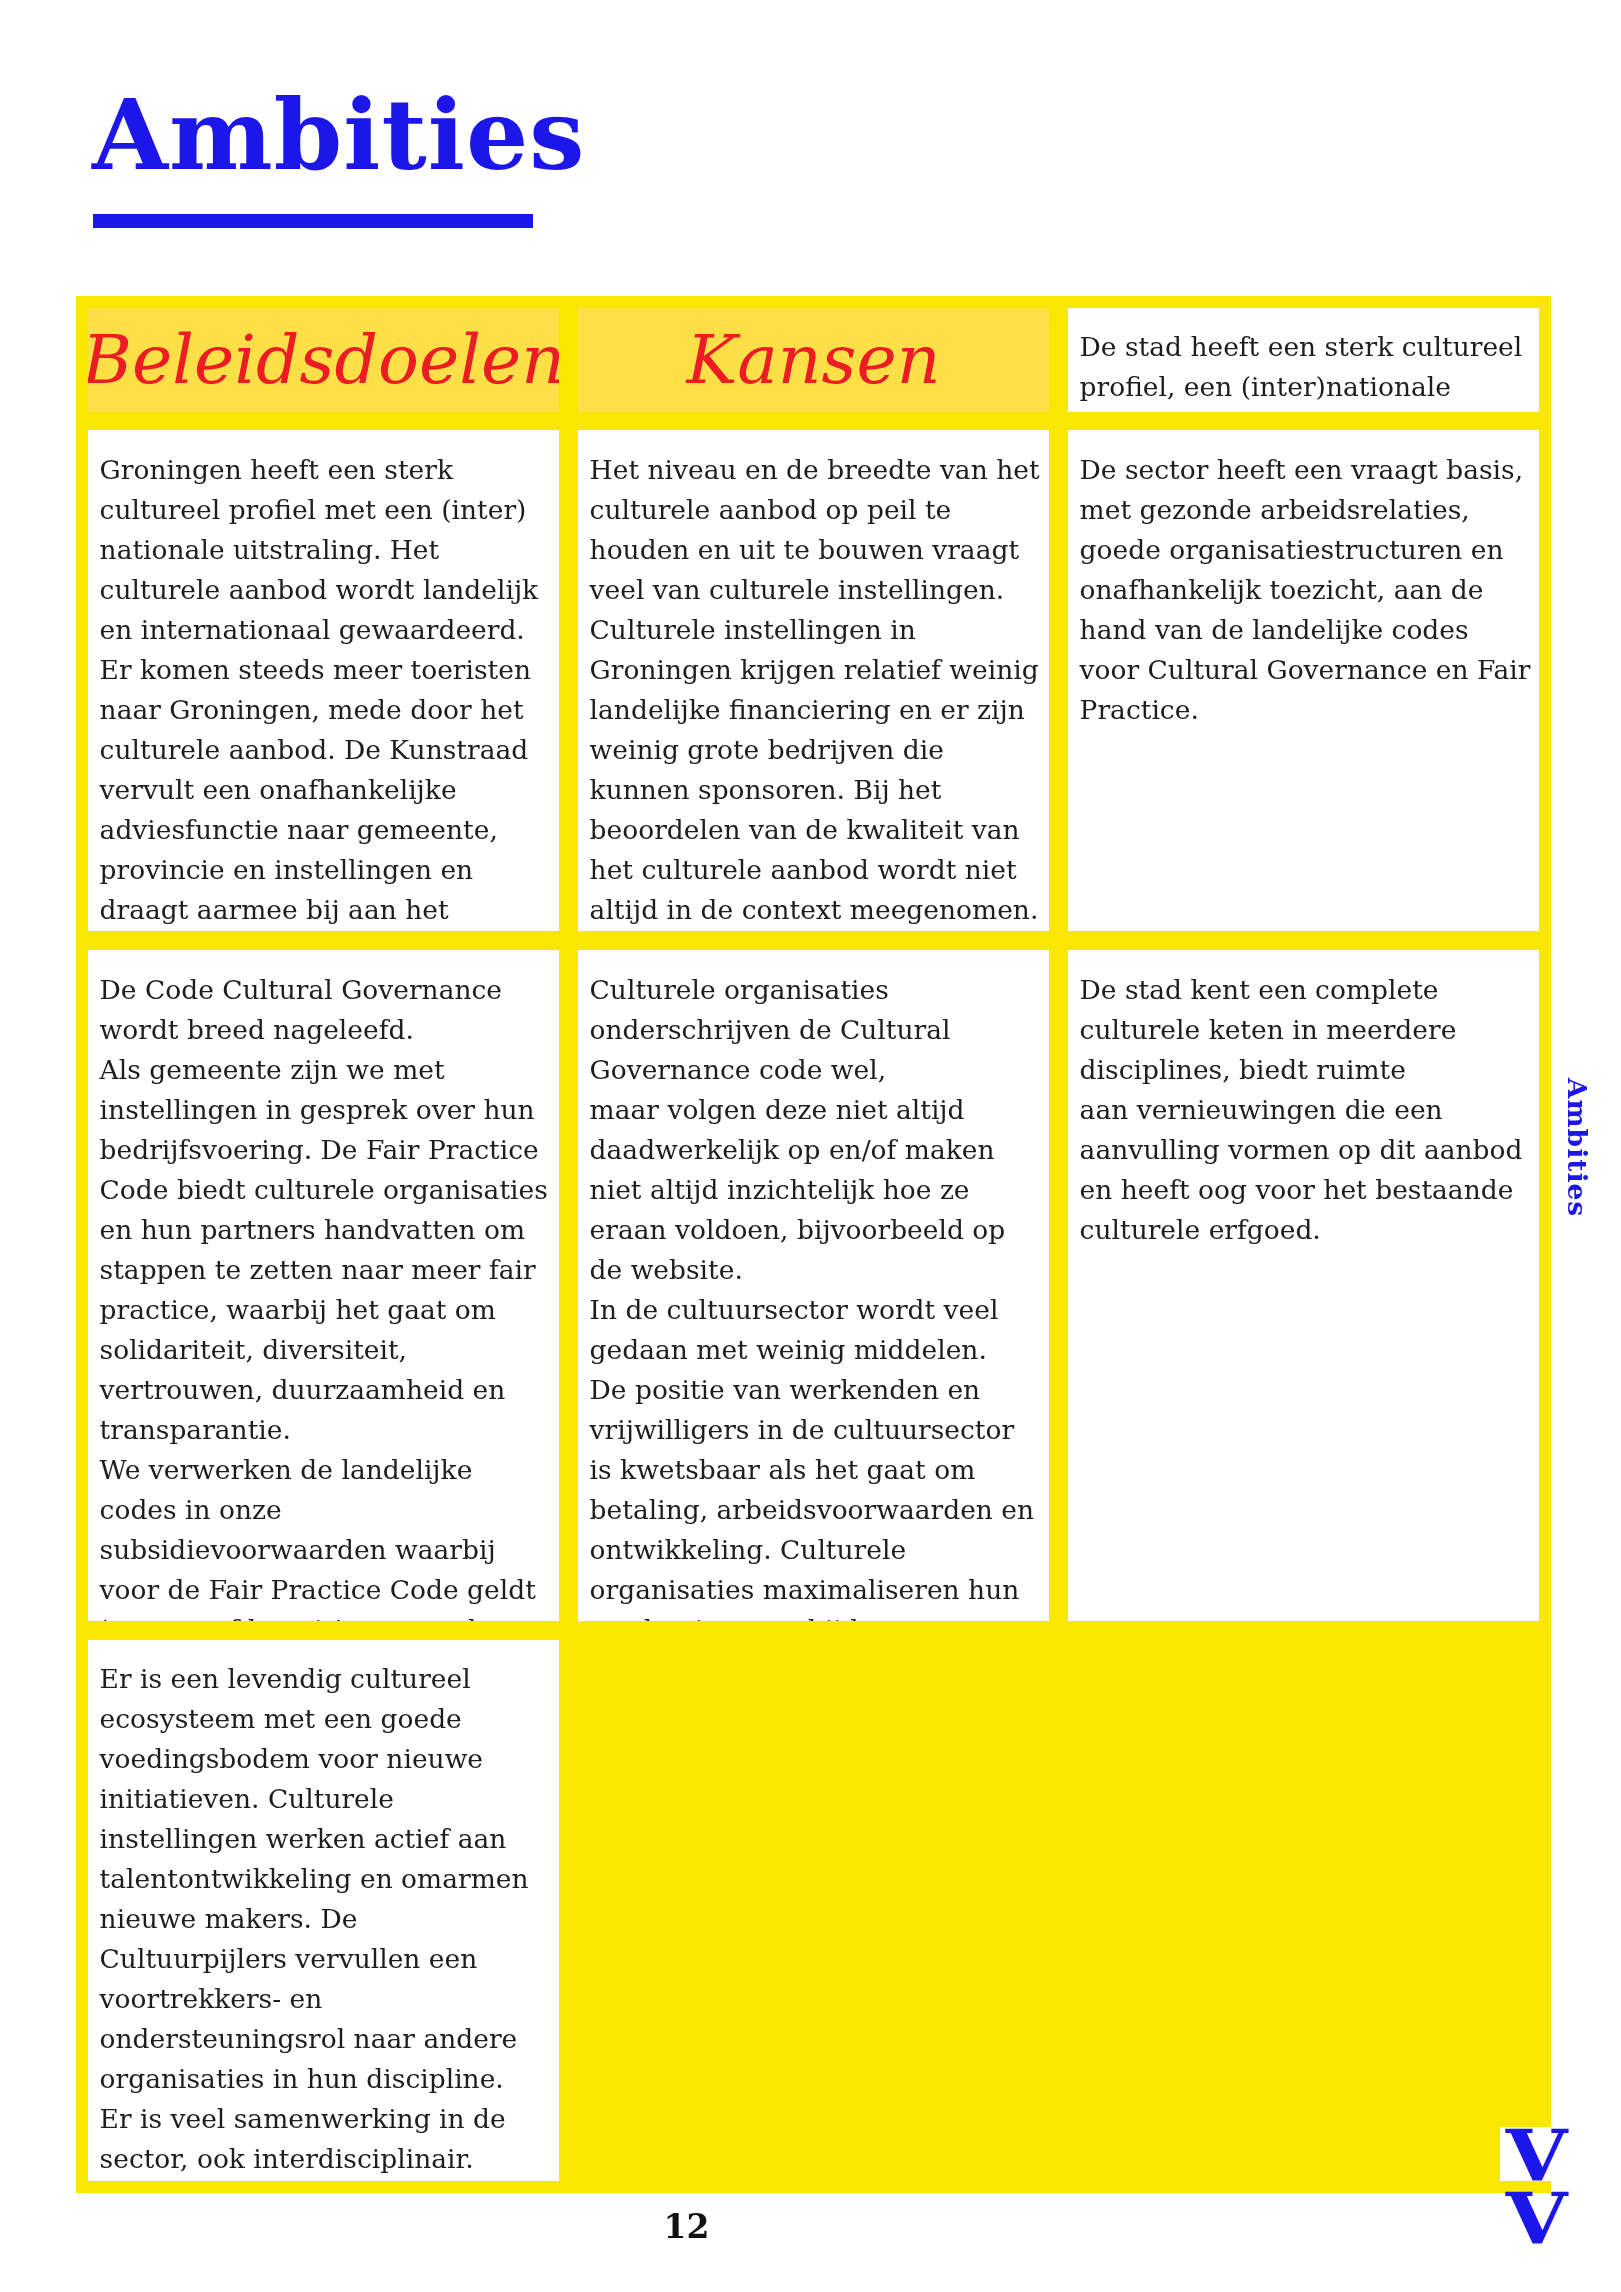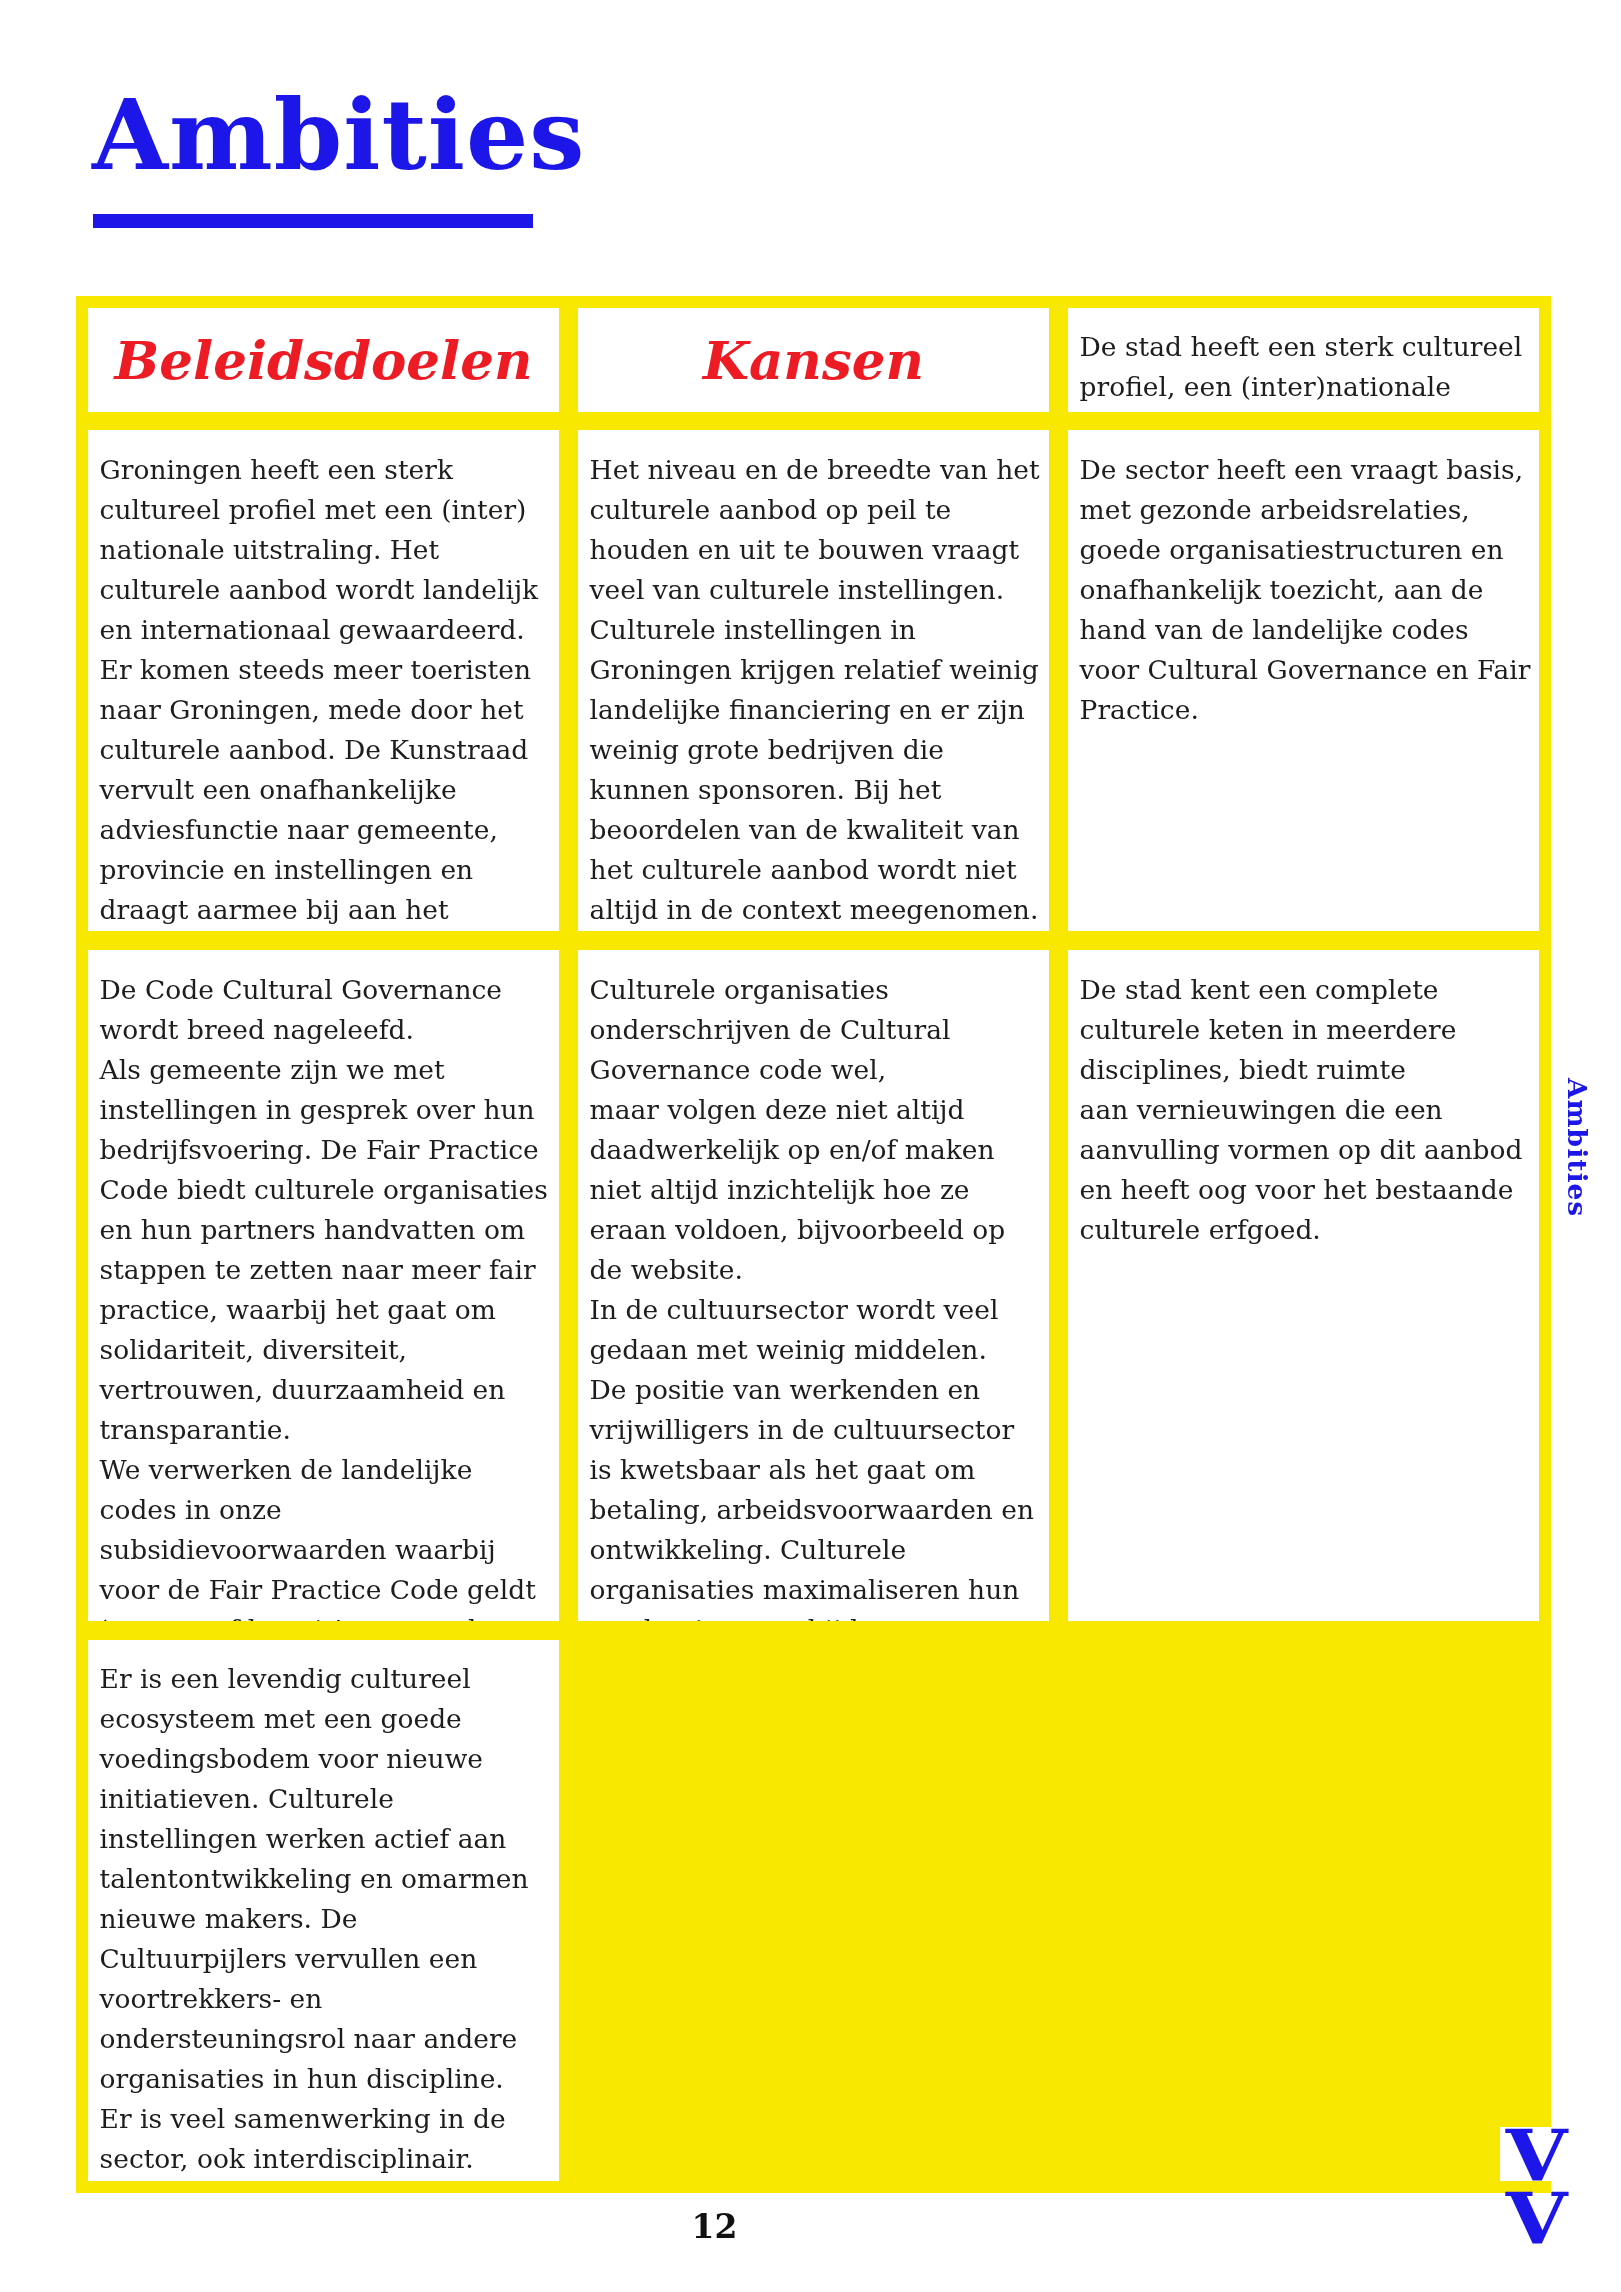--- a/index.html
+++ b/index.html
@@ -40,28 +40,28 @@
     width:1475px; height:1897px;
     box-sizing:border-box;
     background:var(--yellow);
     padding:11.8px;
     display:grid;
     grid-template-columns:1fr 1fr 1fr;
     grid-template-rows:104px 501px 671px 1fr;
     gap:18.6px;
   }
   .th{
-    background:#ffffff;
+    background:#fde047;
     display:flex;
     align-items:center;
     justify-content:center;
     font-family:"DejaVu Serif", serif;
-    font-weight:bold;
+    font-weight:normal;
     font-style:italic;
-    font-size:53px;
+    font-size:68px;
     color:var(--red);
     overflow:hidden;
   }
   .td{
     background:#ffffff;
     box-sizing:border-box;
     padding:19.6px 7.8px 0 11.8px;
     font-size:26.5px;
     line-height:40px;
     color:var(--ink);
@@ -100,21 +100,20 @@
   .v2{top:2184px;}
   .page-number{
     position:absolute;
     left:0; top:2207px;
     width:1373px;
     text-align:center;
     font-family:"DejaVu Serif", serif;
     font-weight:bold;
     font-size:33px;
     color:#111111;
-    margin-left:28px;
   }
 </style>
 </head>
 <body>
 
 <div id="canvas">
 
   <h1 class="page-title">Ambities</h1>
   <div class="title-underline"></div>
 

